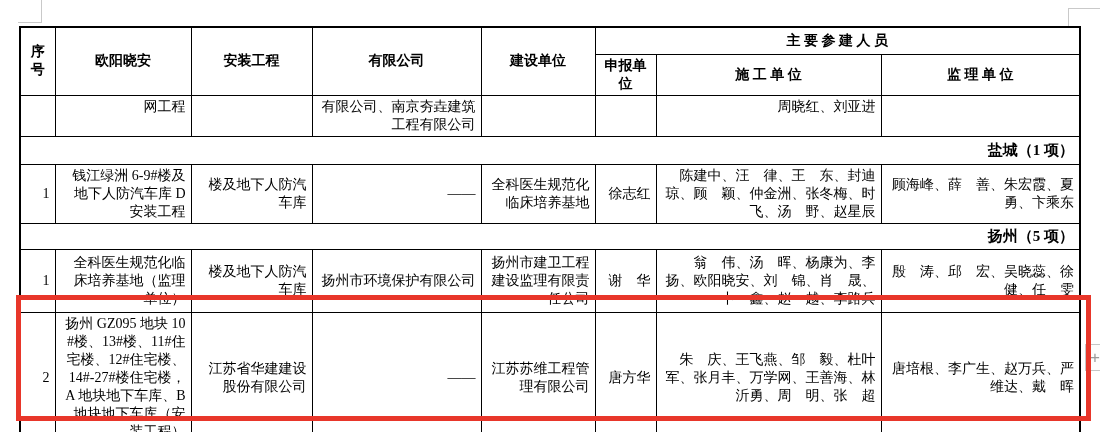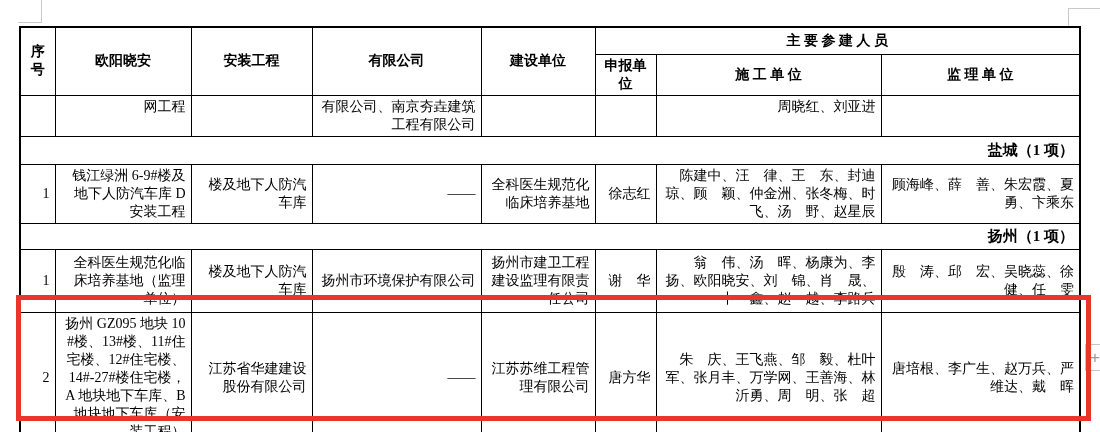--- a/index.html
+++ b/index.html
@@ -115,21 +115,21 @@
     <td class="just">钱江绿洲 6-9#楼及地下人防汽车库 D 安装工程</td>
     <td>楼及地下人防汽车库</td>
     <td class="dash">——</td>
     <td>全科医生规范化临床培养基地</td>
     <td class="num">徐志红</td>
     <td class="just">陈建中、汪　律、王　东、封迪琼、顾　颖、仲金洲、张冬梅、时　飞、汤　野、赵星辰</td>
     <td class="just">顾海峰、薛　善、朱宏霞、夏　勇、卞乘东</td>
   </tr>
 
   <tr style="height:26px" class="section">
-    <td colspan="8">扬州（1 项）</td>
+    <td colspan="8">扬州（5 项）</td>
   </tr>
 
   <tr style="height:63px">
     <td class="num">1</td>
     <td class="just">全科医生规范化临床培养基地（监理单位）</td>
     <td>楼及地下人防汽车库</td>
     <td>扬州市环境保护有限公司</td>
     <td>扬州市建卫工程建设监理有限责任公司</td>
     <td class="num">谢　华</td>
     <td class="just">翁　伟、汤　晖、杨康为、李　扬、欧阳晓安、刘　锦、肖　晟、卜　鑫、赵　越、李路兵</td>

